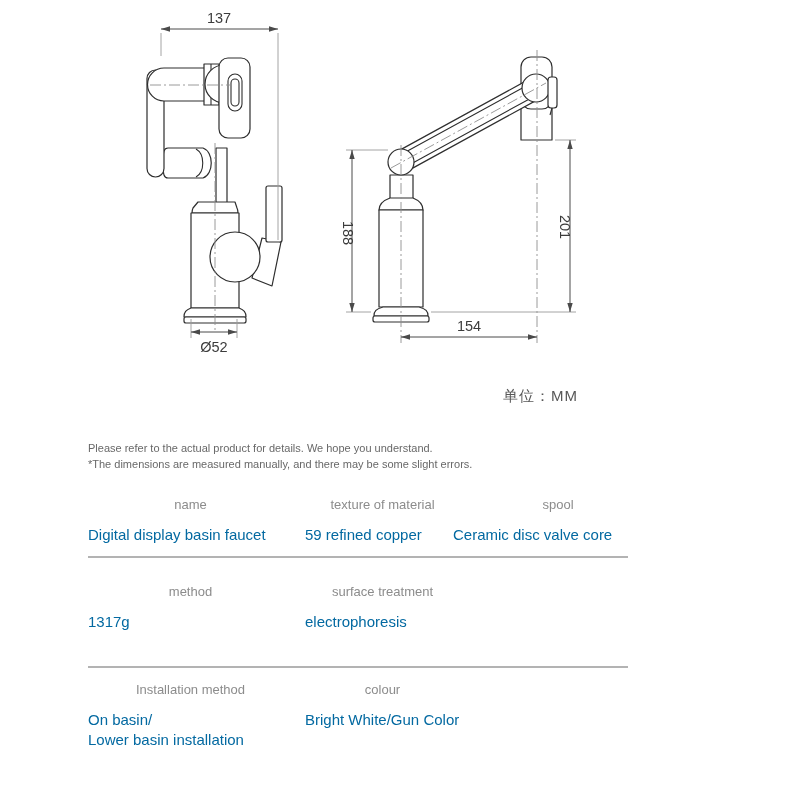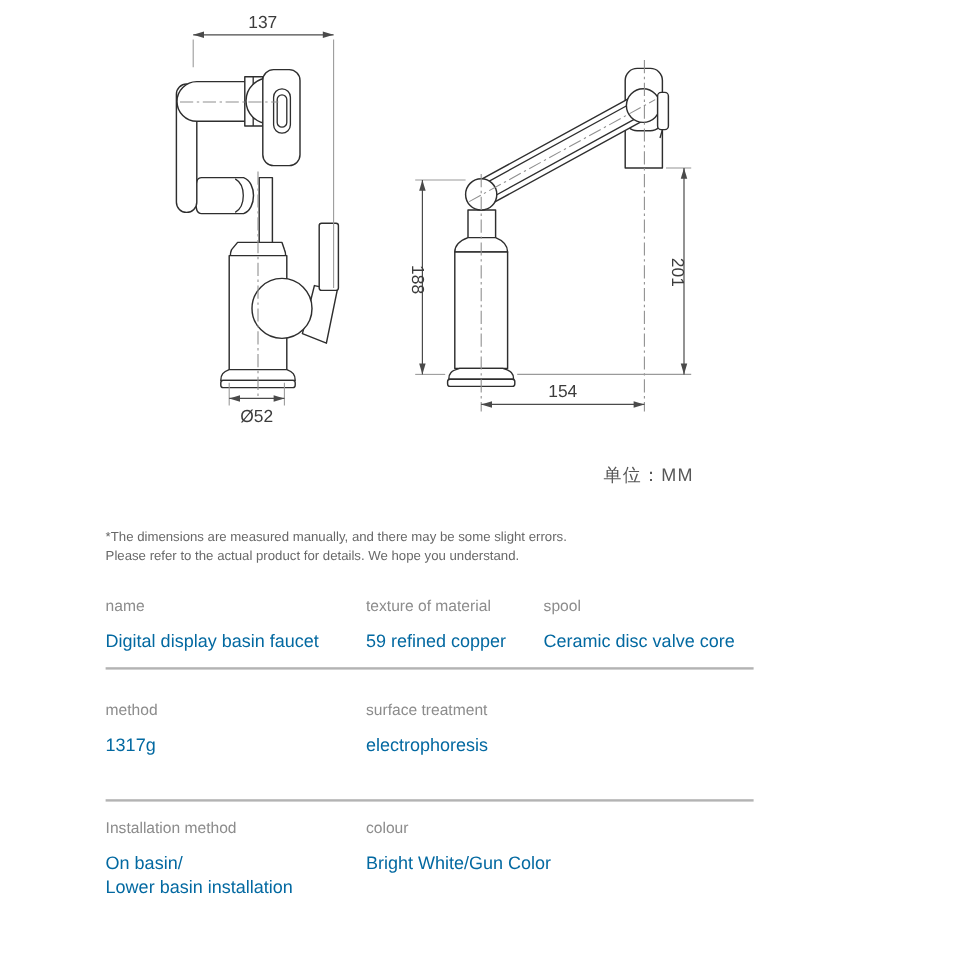--- a/index.html
+++ b/index.html
@@ -17,21 +17,21 @@
   .centerline{stroke:#8f8f8f;stroke-width:0.9;fill:none;stroke-dasharray:11 3 2 3;}
   .arrow{fill:#4a4a4a;stroke:none;}
   .dimtext{fill:#3c3c3c;font-size:14.5px;font-family:"Liberation Sans",sans-serif;}
   
   .unit-label{left:503px;top:387px;font-size:15px;color:#575757;letter-spacing:1px;}
   
   .disclaimer{left:88px;top:440px;font-size:11px;line-height:16px;color:#686868;}
   
   .spec-row{position:absolute;left:88px;width:640px;}
   .cell{position:absolute;top:0;}
-  .cell .label{font-size:13px;color:#8c8c8c;}
+  .cell .label{font-size:13px;color:#8c8c8c;text-align:center;}
   .cell .value{font-size:15px;color:#0369a1;margin-top:13px;line-height:20px;white-space:pre-line;}
   .col-a{left:0;width:205px;}
   .col-b{left:217px;width:155px;}
   .col-c{left:365px;width:210px;}
   .divider{position:absolute;left:88px;width:540px;height:2px;background:#b3b3b3;}
 </style>
 </head>
 <body>
 
 <svg id="drawing-svg" width="800" height="430" viewBox="0 0 800 430">
@@ -139,22 +139,22 @@
       <polygon class="arrow" points="401,337 410,334.3 410,339.7"></polygon>
       <polygon class="arrow" points="537,337 528,334.3 528,339.7"></polygon>
       <text class="dimtext" x="469" y="331" text-anchor="middle">154</text>
     </g>
   </g>
 </svg>
 
 <div class="abs unit-label">单位：MM</div>
 
 <div class="abs disclaimer">
+  <div>Please refer to the actual product for details. We hope you understand.</div>
   <div>*The dimensions are measured manually, and there may be some slight errors.</div>
-  <div>Please refer to the actual product for details. We hope you understand.</div>
 </div>
 
 <div class="spec-row" style="top:497px;">
   <div class="cell col-a">
     <div class="label">name</div>
     <div class="value">Digital display basin faucet</div>
   </div>
   <div class="cell col-b">
     <div class="label">texture of material</div>
     <div class="value">59 refined copper</div>

